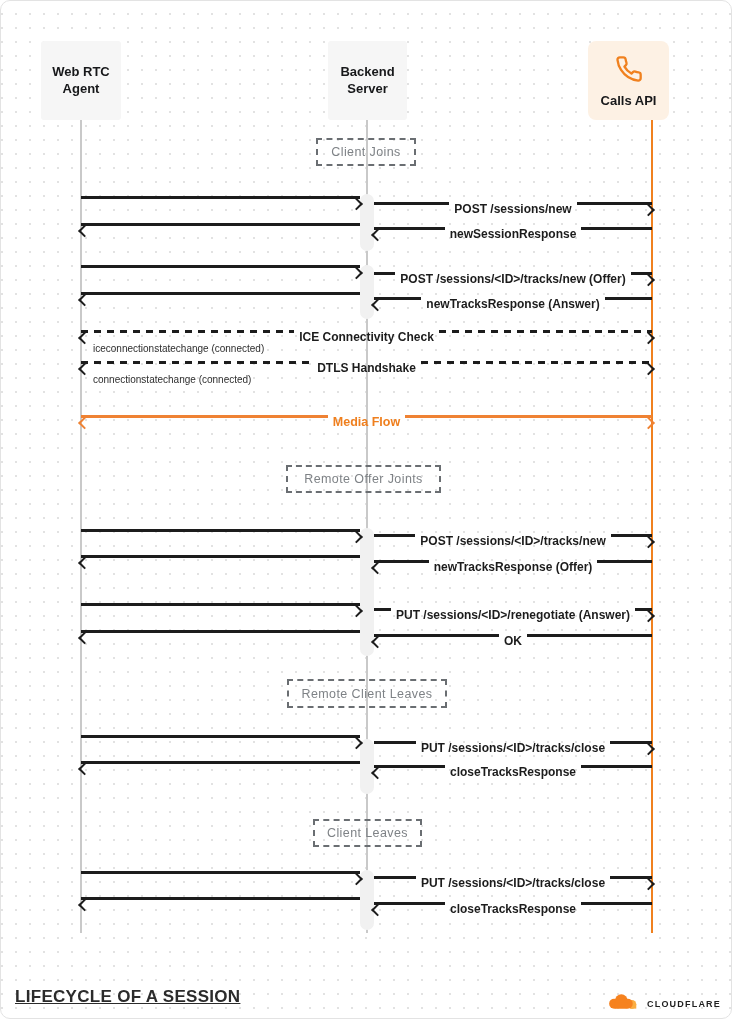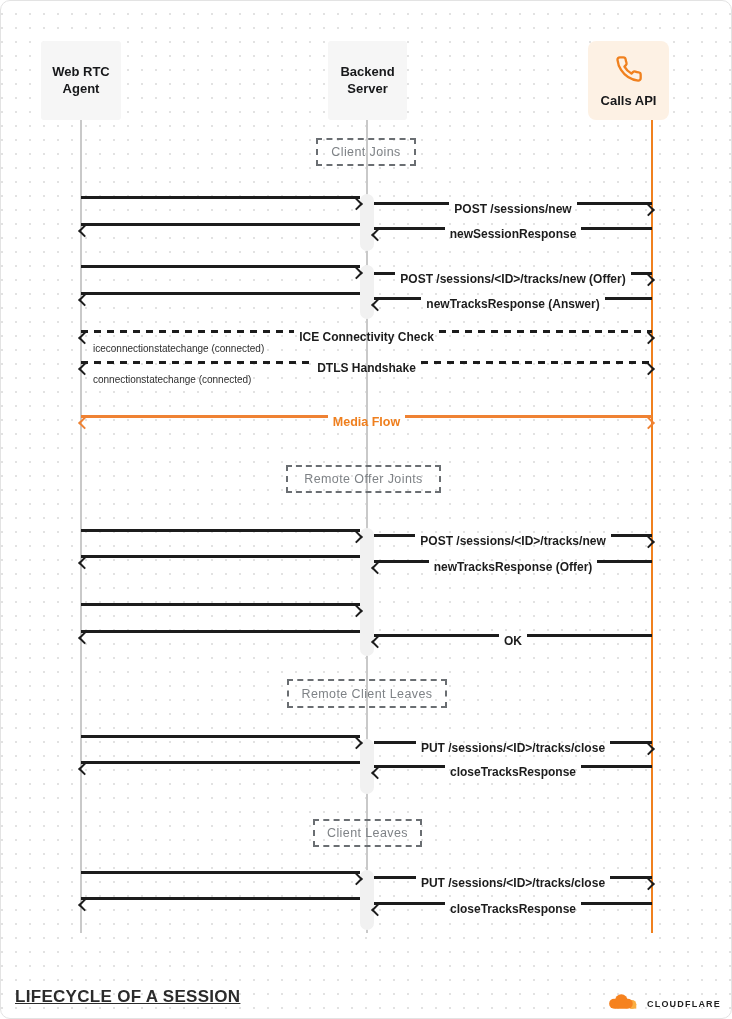--- a/index.html
+++ b/index.html
@@ -186,20 +186,26 @@
       <span class="seg"></span>
       <span class="mlabel">newTracksResponse (Offer)</span>
       <span class="seg"></span>
       <span class="head l"></span>
     </div>
 
   <div class="msg" style="left:80px;top:602px;width:279px">
       <span class="seg"></span>
       <span class="head r"></span>
     </div>
+  <div class="msg" style="left:373px;top:607px;width:278px">
+      <span class="seg"></span>
+      <span class="mlabel">PUT /sessions/&lt;ID&gt;/renegotiate (Answer)</span>
+      <span class="seg"></span>
+      <span class="head r"></span>
+    </div>
   <div class="msg" style="left:80px;top:629px;width:279px">
       <span class="seg"></span>
       <span class="head l"></span>
     </div>
   <div class="msg" style="left:373px;top:633px;width:278px">
       <span class="seg"></span>
       <span class="mlabel">OK</span>
       <span class="seg"></span>
       <span class="head l"></span>
     </div>

